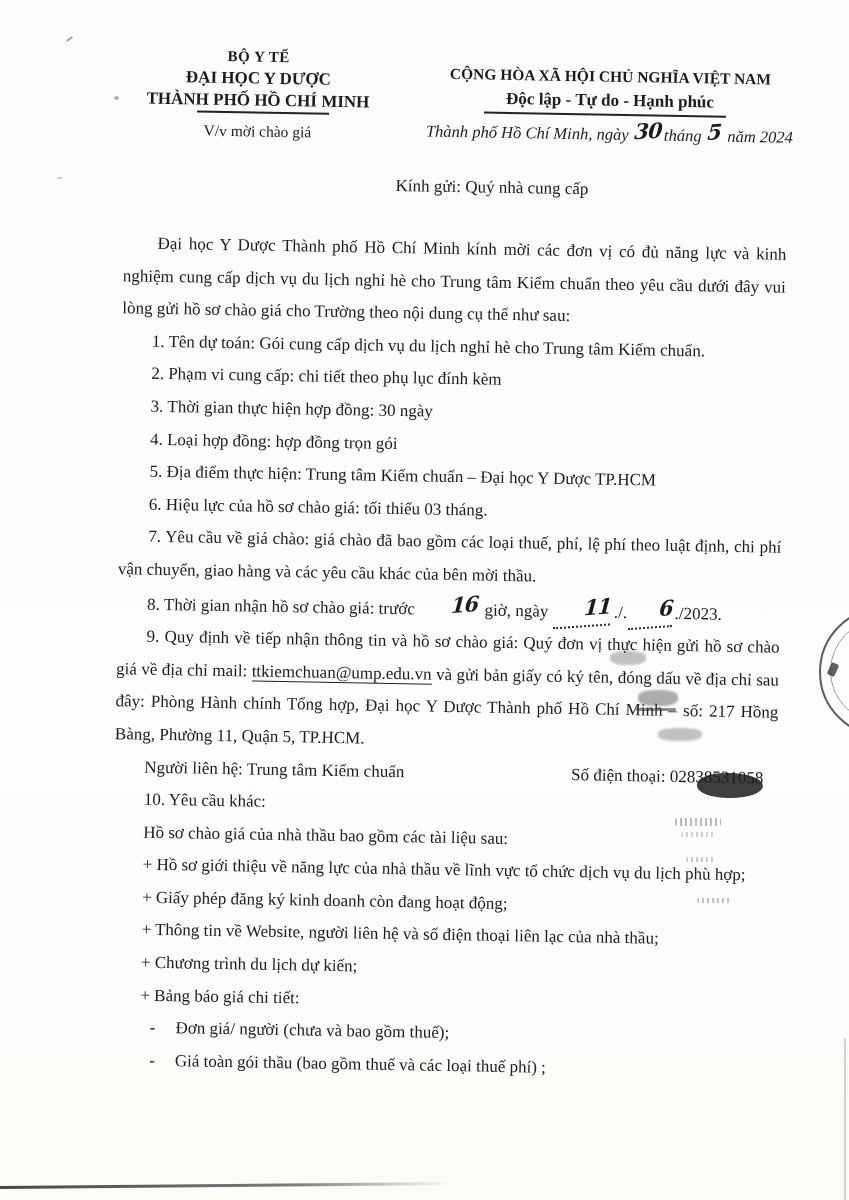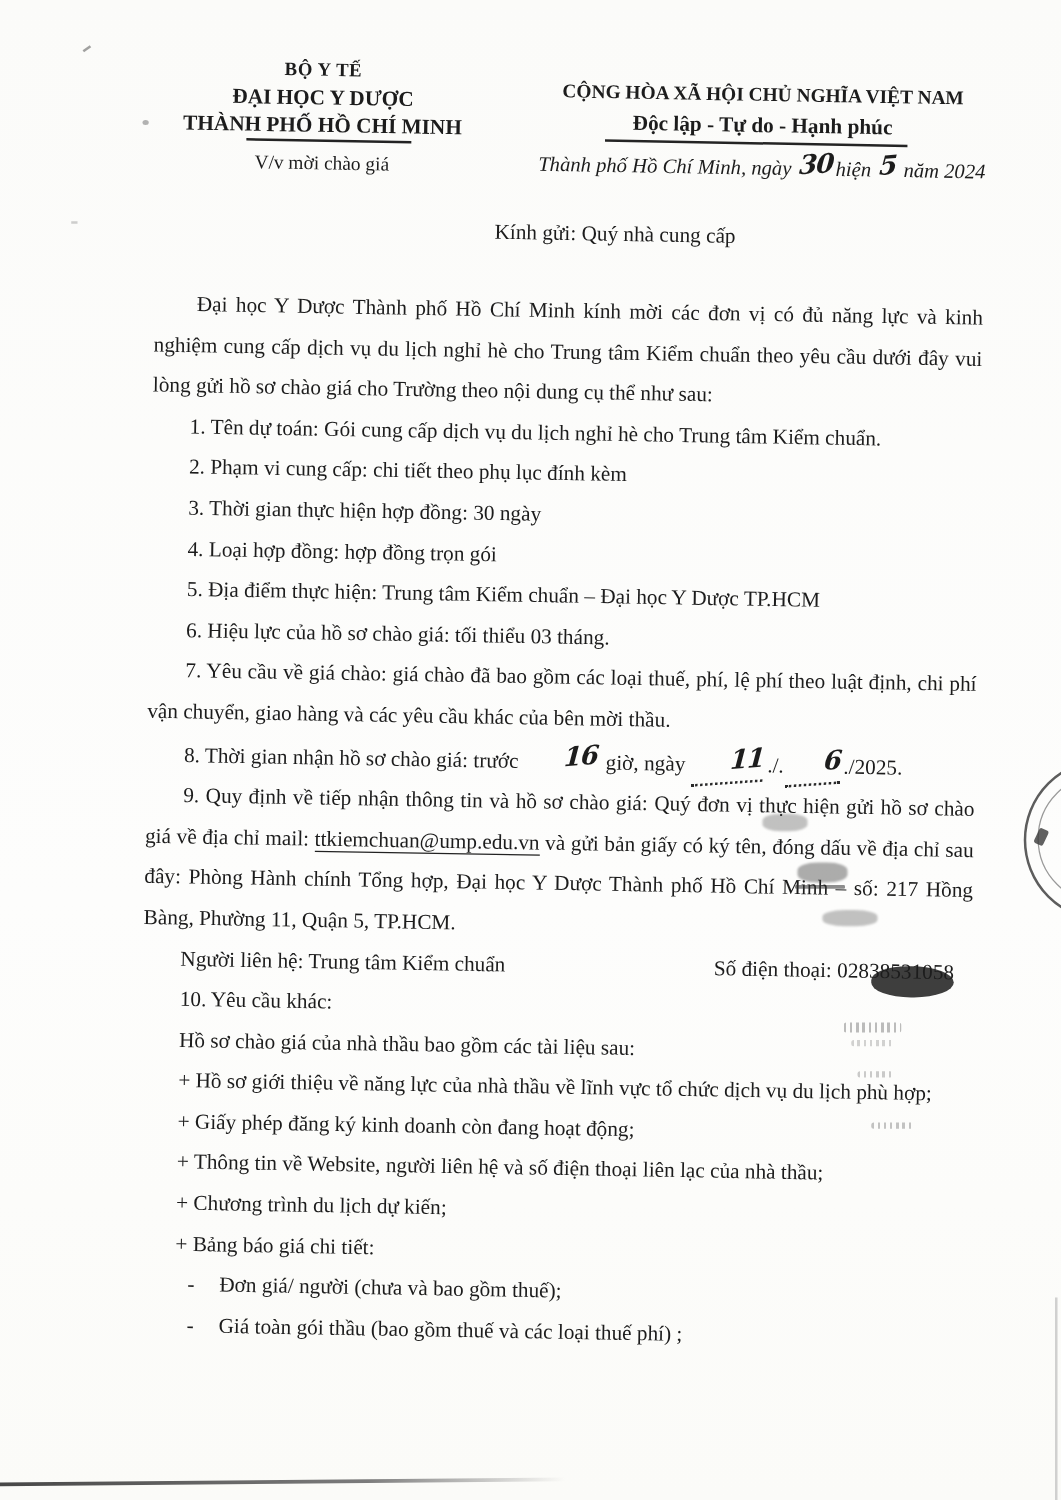--- a/index.html
+++ b/index.html
@@ -83,37 +83,37 @@
     </div>
     <div class="hdr-right">
       <div class="r1">CỘNG HÒA XÃ HỘI CHỦ NGHĨA VIỆT NAM</div>
       <div>
         <span class="r2">
           <span>Độc lập - Tự do - Hạnh phúc</span>
           <span class="u-motto"></span>
         </span>
       </div>
       <div class="r3">
-        <span>Thành phố Hồ Chí Minh, ngày </span><span class="hand">30</span><span>hiện </span><span class="hand">5</span><span> năm 2024</span>
+        <span>Thành phố Hồ Chí Minh, ngày </span><span class="hand">30</span><span>tháng </span><span class="hand">5</span><span> năm 2024</span>
       </div>
     </div>
   </div>
 
   <div class="salutation">Kính gửi: Quý nhà cung cấp</div>
 
   <div class="docbody" id="docbody">
       <div class="para opening"><span>Đại học Y Dược Thành phố Hồ Chí Minh kính mời các đơn vị có đủ năng lực và kinh nghiệm cung cấp dịch vụ du lịch nghỉ hè cho Trung tâm Kiểm chuẩn theo yêu cầu dưới đây vui lòng gửi hồ sơ chào giá cho Trường theo nội dung cụ thể như sau:</span></div>
       <div class="para item"><span>1. Tên dự toán: Gói cung cấp dịch vụ du lịch nghỉ hè cho Trung tâm Kiểm chuẩn.</span></div>
       <div class="para item"><span>2. Phạm vi cung cấp: chi tiết theo phụ lục đính kèm</span></div>
       <div class="para item"><span>3. Thời gian thực hiện hợp đồng: 30 ngày</span></div>
       <div class="para item"><span>4. Loại hợp đồng: hợp đồng trọn gói</span></div>
       <div class="para item"><span>5. Địa điểm thực hiện: Trung tâm Kiểm chuẩn – Đại học Y Dược TP.HCM</span></div>
       <div class="para item"><span>6. Hiệu lực của hồ sơ chào giá: tối thiểu 03 tháng.</span></div>
       <div class="para item"><span>7. Yêu cầu về giá chào: giá chào đã bao gồm các loại thuế, phí, lệ phí theo luật định, chi phí vận chuyển, giao hàng và các yêu cầu khác của bên mời thầu.</span></div>
-      <div class="para item"><span>8. Thời gian nhận hồ sơ chào giá: trước </span><span class="hand">16</span><span> giờ, ngày </span><span class="hand dotted">11</span><span>./.</span><span class="hand dotted">6</span><span>./2025.</span></div>
+      <div class="para item"><span>8. Thời gian nhận hồ sơ chào giá: trước </span><span class="hand">16</span><span> giờ, ngày </span><span class="hand dotted">11</span><span>./.</span><span class="hand dotted">6</span><span>./2023.</span></div>
       <div class="para item"><span>9. Quy định về tiếp nhận thông tin và hồ sơ chào giá: Quý đơn vị thực hiện gửi hồ sơ chào giá về địa chỉ mail: </span><span class="u">ttkiemchuan@ump.edu.vn</span><span> và gửi bản giấy có ký tên, đóng dấu về địa chỉ sau đây: Phòng Hành chính Tổng hợp, Đại học Y Dược Thành phố Hồ Chí Minh – số: 217 Hồng Bàng, Phường 11, Quận 5, TP.HCM.</span></div>
       <div class="para row">
         <span class="cl">Người liên hệ: Trung tâm Kiểm chuẩn</span>
         <span class="cr">Số điện thoại: 02838531058</span>
       </div>
       <div class="para item"><span>10. Yêu cầu khác:</span></div>
       <div class="para item"><span>Hồ sơ chào giá của nhà thầu bao gồm các tài liệu sau:</span></div>
       <div class="para item"><span>+ Hồ sơ giới thiệu về năng lực của nhà thầu về lĩnh vực tổ chức dịch vụ du lịch phù hợp;</span></div>
       <div class="para item"><span>+ Giấy phép đăng ký kinh doanh còn đang hoạt động;</span></div>
       <div class="para item"><span>+ Thông tin về Website, người liên hệ và số điện thoại liên lạc của nhà thầu;</span></div>

